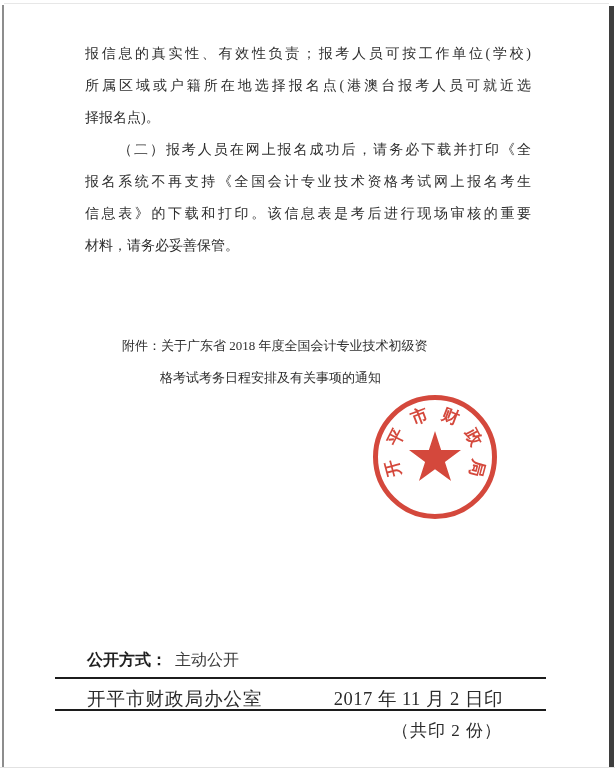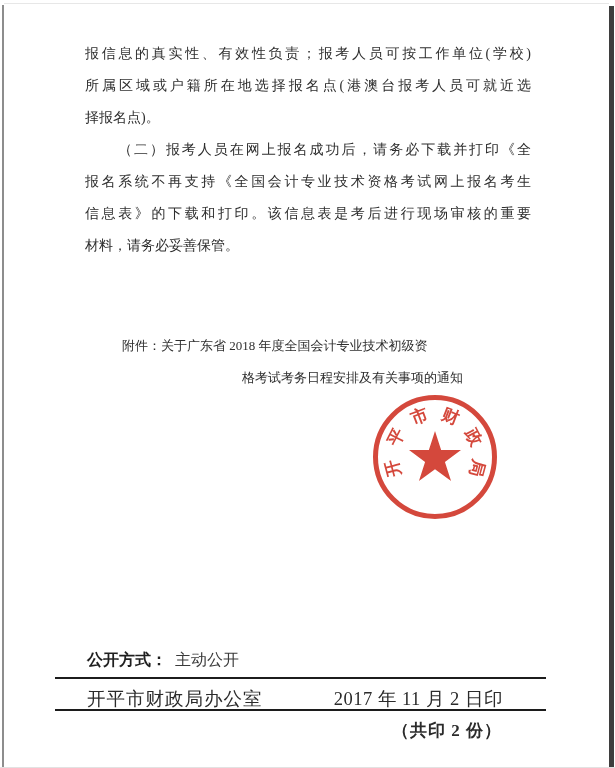--- a/index.html
+++ b/index.html
@@ -15,21 +15,21 @@
 
   
   .body-text{position:absolute;left:85px;top:38px;width:446px;font-size:14px;line-height:32px;letter-spacing:0;}
   .line{white-space:nowrap;}
   .just{white-space:normal;text-align:justify;text-align-last:justify;}
   .ind1{padding-left:33px;}
 
   
   .attachment{position:absolute;left:85px;top:330px;width:460px;font-size:13px;line-height:32px;}
   .att-l1{padding-left:37px;white-space:nowrap;}
-  .att-l2{padding-left:75px;white-space:nowrap;text-align:center;}
+  .att-l2{padding-left:75px;white-space:nowrap;}
 
   
   .seal-date{position:absolute;left:372px;top:492px;font-size:19px;letter-spacing:.5px;color:#222;white-space:nowrap;}
 
   
   .seal{
     position:absolute;left:373px;top:395px;width:124px;height:124px;
     mix-blend-mode:multiply;opacity:.9;filter:blur(.3px);
   }
   .seal-ring{
@@ -49,21 +49,21 @@
   
   .disclosure{position:absolute;left:87px;top:650px;font-size:16px;white-space:nowrap;}
   .disclosure .label{font-weight:bold;font-family:"Liberation Sans","DejaVu Sans",sans-serif;color:#1f1f1f;margin-top:43px;}
   .disclosure .value{margin-left:8px;color:#3a3a3a;text-align:center;}
   .rule{position:absolute;left:55px;width:491px;height:2px;background:#1c1c1c;}
   .rule-1{top:677px;}
   .rule-2{top:709px;}
   .issuer-row{position:absolute;left:0;top:686px;width:615px;font-size:18.5px;color:#2b2b2b;}
   .issuer{position:absolute;left:87px;white-space:nowrap;letter-spacing:1px;}
   .print-date{position:absolute;right:112px;white-space:nowrap;letter-spacing:.5px;}
-  .copies{position:absolute;right:113px;top:719px;font-size:17px;color:#2b2b2b;white-space:nowrap;letter-spacing:1px;font-weight:bold;}
+  .copies{position:absolute;right:113px;top:719px;font-size:17px;color:#2b2b2b;white-space:nowrap;letter-spacing:1px;}
 </style>
 </head>
 <body>
 
 <div class="page">
 
   <div class="edge-left"></div>
   <div class="edge-right"></div>
   <div class="edge-top"></div>
   <div class="edge-bottom"></div>

